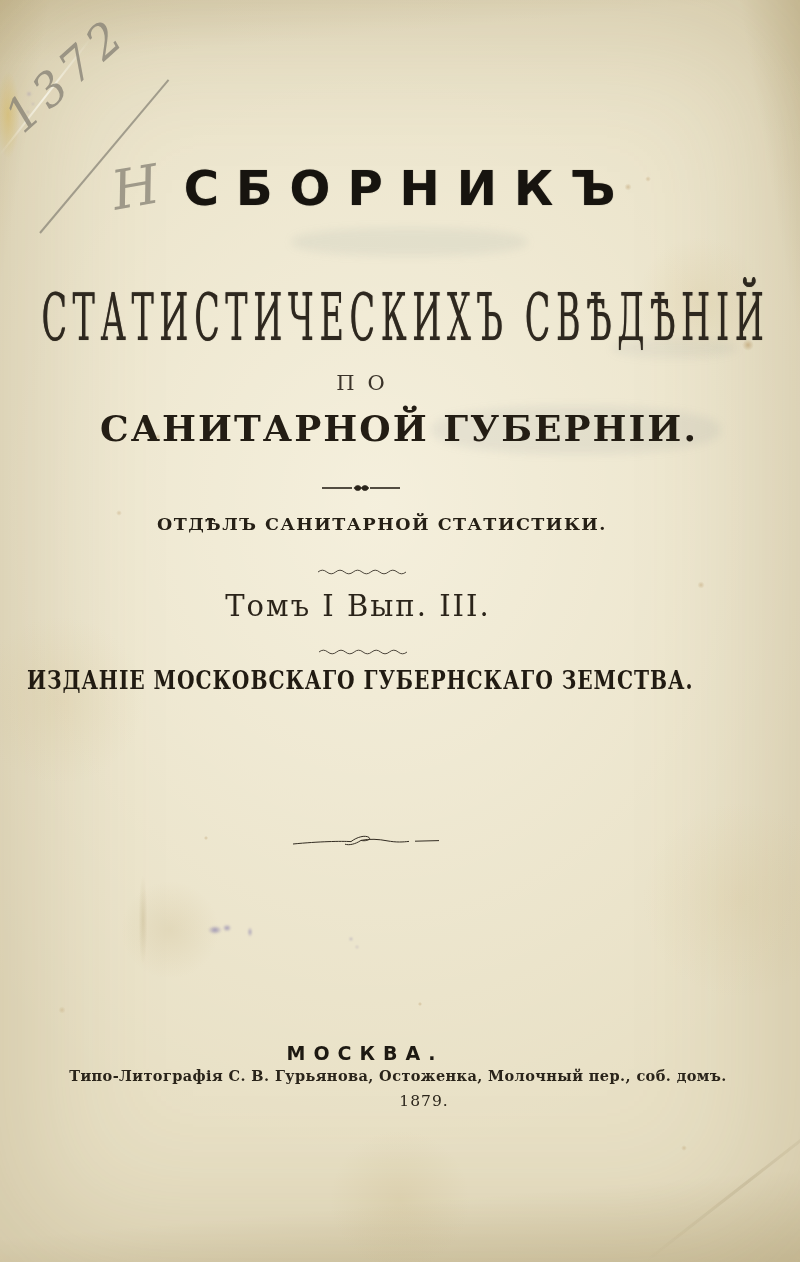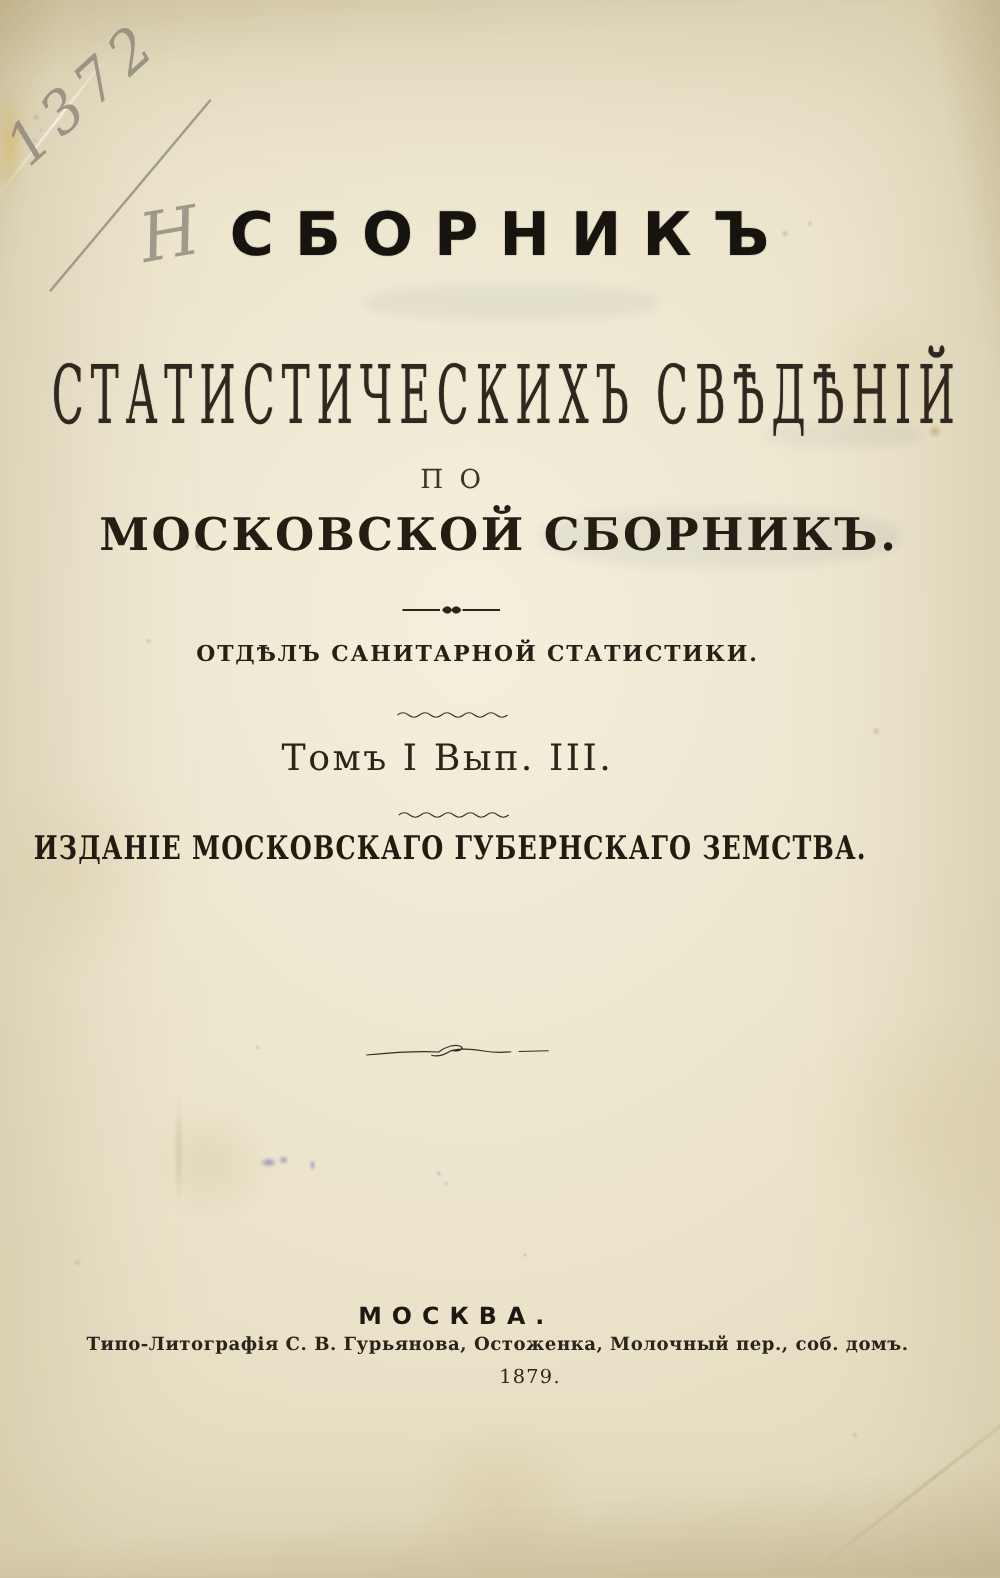--- a/index.html
+++ b/index.html
@@ -120,21 +120,21 @@
   <div class="purple-dots"></div>
 
   <div class="line series-title">СБОРНИКЪ</div>
 
   <div class="line series-subtitle">
     <span>СТАТИСТИЧЕСКИХЪ СВѢДѢНІЙ</span>
   </div>
 
   <div class="line preposition">ПО</div>
 
-  <div class="line region-title">МОСКОВСКОЙ СБОРНИКЪ.</div>
+  <div class="line region-title">САНИТАРНОЙ ГУБЕРНІИ.</div>
 
   <div class="divider div-bow">
     <svg class="orn" width="80" height="10" viewBox="0 0 80 10">
       <line x1="1" y1="5" x2="31" y2="5" stroke="#2a241b" stroke-width="1.6"></line>
       <path d="M33,5 c1.8,-3.4 6,-3.4 7.4,0 c-1.4,3.4 -5.6,3.4 -7.4,0 Z
                M40.4,5 c1.4,-3.4 5.6,-3.4 7.4,0 c-1.8,3.4 -6,3.4 -7.4,0 Z" fill="#2a241b" stroke="#2a241b" stroke-width="0.6"></path>
       <line x1="49" y1="5" x2="79" y2="5" stroke="#2a241b" stroke-width="1.6"></line>
     </svg>
   </div>
 

